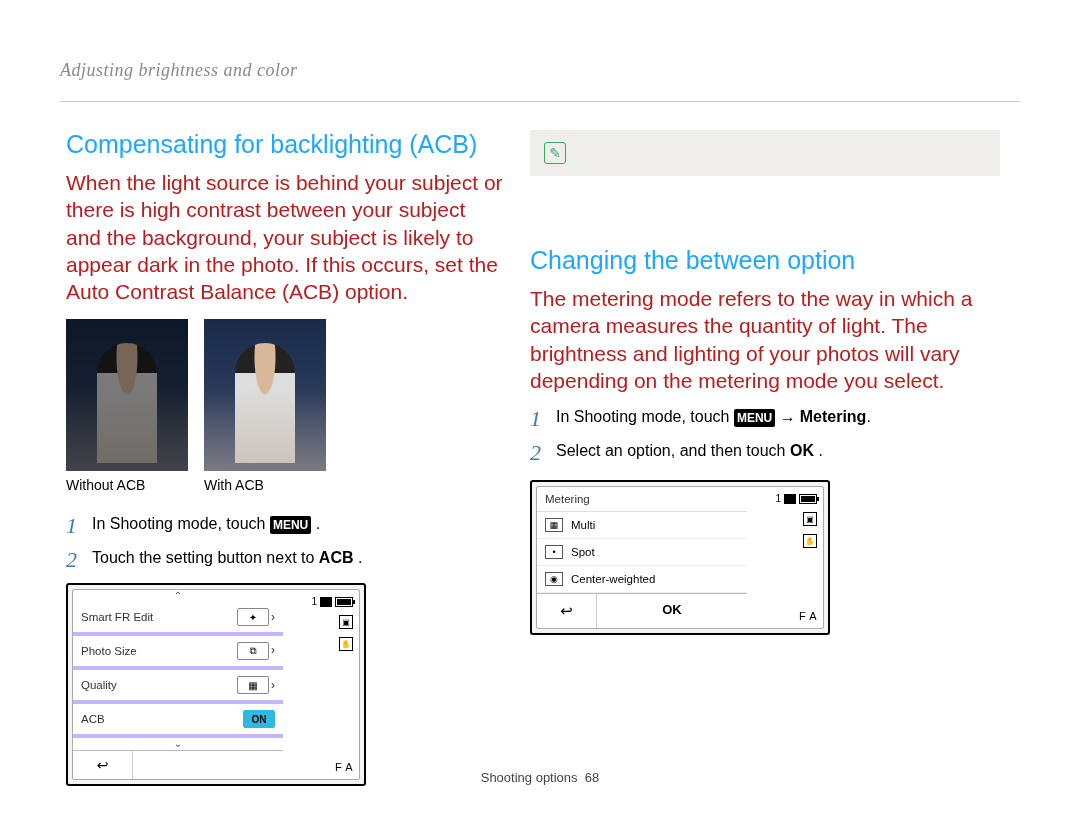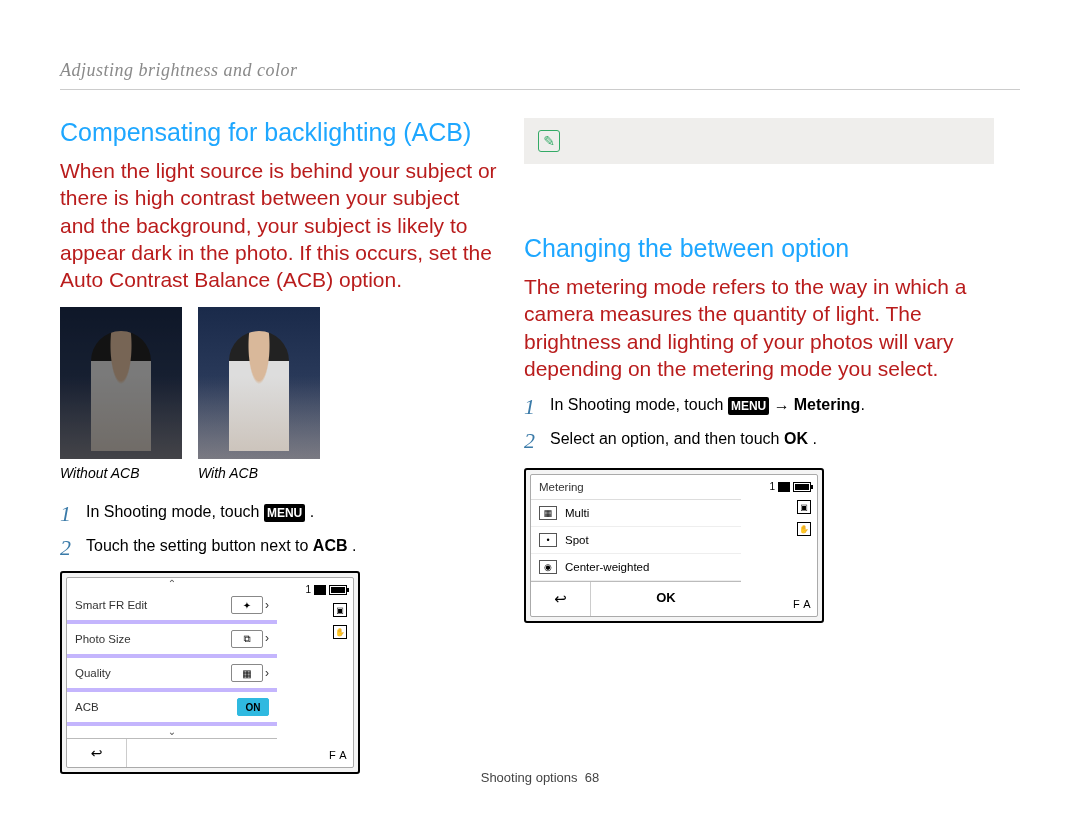--- a/index.html
+++ b/index.html
@@ -11,31 +11,32 @@
     color: #000;
     position: relative;
     padding: 60px 60px 0 60px;
   }
   .page-header {
     font-size: 18px;
     color: #8a8a8a;
     font-weight: 300;
     font-style: italic;
     letter-spacing: .5px;
-    margin-bottom: 8px;
+    margin-bottom: 20px;
     font-family: Georgia, 'Times New Roman', serif;
   }
   hr.top-rule {
     border: none;
     border-top: 1px solid #ccc;
     margin-bottom: 28px;
   }
   .cols {
     display: flex;
     gap: 24px;
+    margin-left: 6px;
   }
   .left { width: 440px; }
   .right { width: 470px; }
   h2.section-title {
     color: #1ea7ff;
     font-weight: 400;
     font-size: 25px;
     margin-bottom: 10px;
   }
   p.body {
@@ -57,21 +58,21 @@
     position:absolute; left:0; right:0; bottom:0; height:55%;
     background: linear-gradient(180deg, transparent, rgba(180,160,140,.45));
   }
   .photo .figure{
     position:absolute; left:50%; bottom:8px; transform:translateX(-50%);
     width:60px; height:120px;
     background: radial-gradient(ellipse at 50% 12%, #d9b89a 0 10px, transparent 11px),
                 linear-gradient(180deg, #222 25%, #ddd 25% 100%);
     border-radius: 30px 30px 0 0;
   }
-  .caption-row { display:flex; gap:16px; margin-bottom:22px;font-style:italic; }
+  .caption-row { display:flex; gap:16px; margin-bottom:22px; }
   .caption { font-size:14px; width:122px; }
   .steps { list-style:none; }
   .steps li { display:flex; gap:10px; font-size:16px; margin-bottom:12px; align-items:flex-start; }
   .step-num {
     font-family: Georgia, serif;
     font-style: italic;
     font-size: 22px;
     color: #3a7aa8;
     line-height: 1;
     min-width: 16px;

